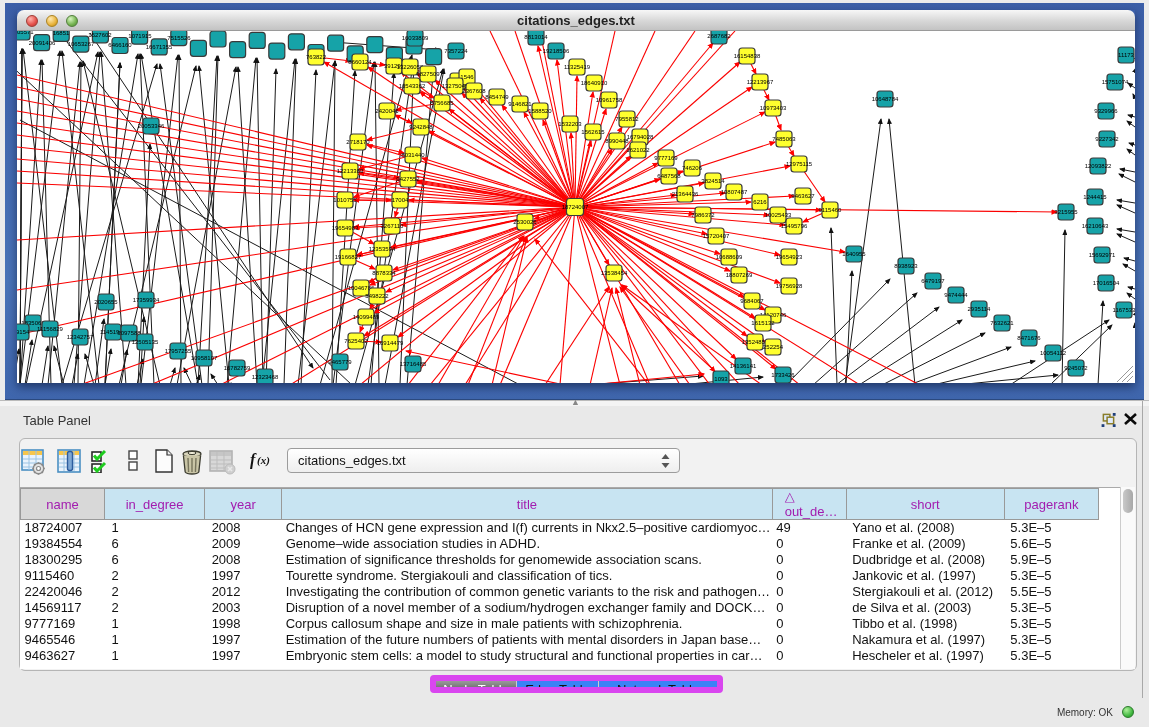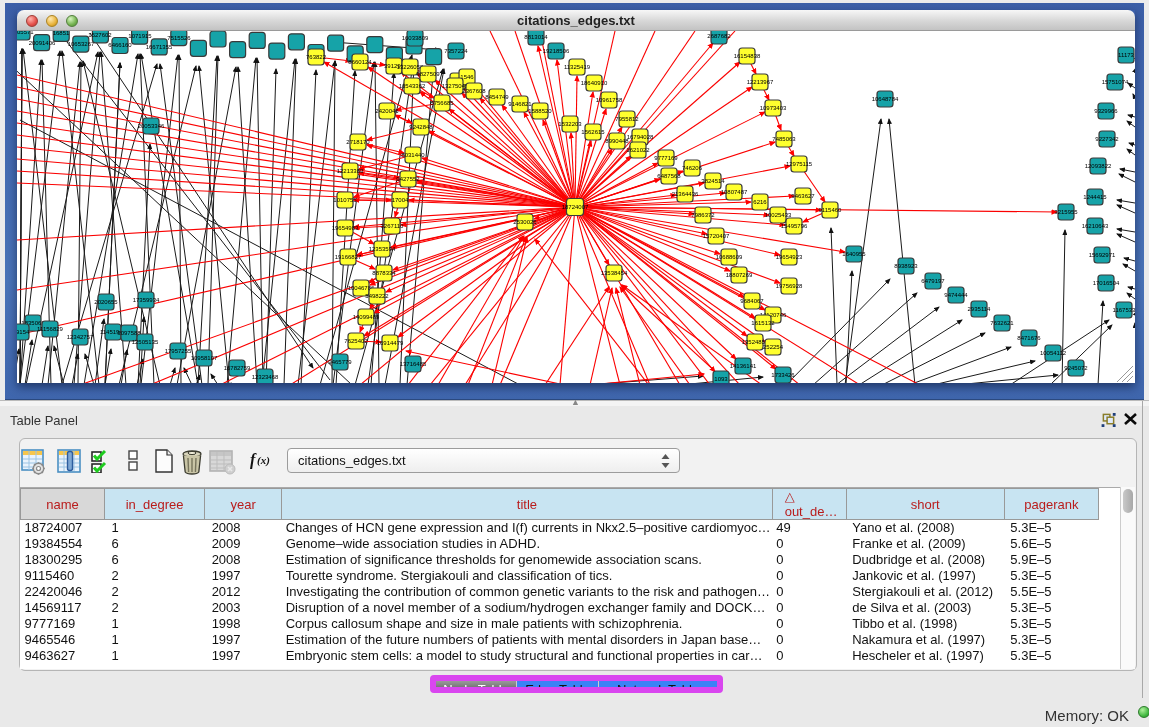--- a/index.html
+++ b/index.html
@@ -10,46 +10,46 @@
   background:linear-gradient(#f7f7f7,#d7d7d7 55%,#c3c3c3);
   border-radius:7px 7px 0 0; border-bottom:1px solid #9a9a9a; }
 .tl { position:absolute; top:4.5px; width:12px; height:12px; border-radius:50%; }
 #tl1 { left:9px;  background:radial-gradient(circle at 35% 30%,#ffb3ad,#e4504a 60%,#b03a32); border:1px solid #a03b35;}
 #tl2 { left:29px; background:radial-gradient(circle at 35% 30%,#ffe9b0,#e8b33c 60%,#b8860b); border:1px solid #ab8322;}
 #tl3 { left:49px; background:radial-gradient(circle at 35% 30%,#d6f5c0,#74b350 60%,#4e8a33); border:1px solid #527e3c;}
 #wtitle { position:absolute; top:3px; left:0; width:100%; text-align:center; font-size:13px; font-weight:bold; color:#222; }
 #canvas { position:absolute; left:0; top:21px; width:1118px; height:352px; background:#fff; overflow:hidden; }
 #tablepanel { position:absolute; left:0; top:400px; width:1149px; height:327px; background:#e9e9e9; border-top:1px solid #bbb; }
 #tphead { position:absolute; left:0; top:4px; width:100%; height:28px; }
-#tphead .t { position:absolute; left:10px; top:8px; font-size:13px; color:#333; }
+#tphead .t { position:absolute; left:23px; top:8px; font-size:13px; color:#333; }
 #floatic { position:absolute; left:1101px; top:8px; width:15px; height:14px; }
 #closeic { position:absolute; left:1124px; top:8px; }
 #container { position:absolute; left:19px; top:37px; width:1118px; height:233px; background:#f2f2f2;
   border:1px solid #b5b5b5; border-radius:6px; }
 .tbi { position:absolute; top:10px; }
 #combo { position:absolute; left:267px; top:9px; width:393px; height:25px; background:linear-gradient(#ffffff,#eeeeee);
   border:1px solid #9c9c9c; border-radius:4px; font-size:13px; color:#111; line-height:23px; padding-left:10px; }
 #combo svg { position:absolute; right:8px; top:4px; }
 #tablewrap { position:absolute; left:0px; top:48px; width:1100px; height:182px; background:#fff; overflow:hidden;
   border-top:1px solid #aaa; }
 table { border-collapse:collapse; table-layout:fixed; width:1079px; font-size:13px; }
-th { height:21px; background:#c8e4f2; border:1px solid #999; font-weight:normal; color:#b91c1c; font-size:13px; }
+th { height:21px; background:#c8e4f2; border:1px solid #999; font-weight:normal; color:#a21caf; font-size:13px; }
 th.c1 { background:#d8d8d8; }
 td { height:16px; padding:0 2px 0 4px; color:#111; white-space:nowrap; overflow:hidden; }
 .c1 { width:84px; } .c2 { width:100px; } .c3 { width:77px; } .c4 { width:490px; }
 .c5 { width:74px; } .c6 { width:158px; } .c7 { width:94px; }
 td.c2,td.c3 { padding-left:7px; } td.c6 { padding-left:6px; } th.c6 { text-align:center;margin-left:43px; } td.c7 { padding-left:6px; } th.c5 { padding-left:12px; }
 #vscroll { position:absolute; left:1100px; top:48px; width:15px; height:182px; background:#fafafa; border-left:1px solid #ccc; }
 #vthumb { position:absolute; left:2px; top:2px; width:10px; height:24px; background:linear-gradient(90deg,#c9c9c9,#a8a8a8); border-radius:5px; }
 #tabs { position:absolute; left:430px; top:274px; width:293px; height:18px; border:6px solid #d946ef; border-radius:4px;
   background:#3b82f6; font-size:13px; display:flex; overflow:hidden; }
 #tabs div { text-align:center; line-height:17px; color:#111; }
 #tabs .sel { background:linear-gradient(#9a9a9a,#787878); color:#fff; }
 #tab1 { width:89px; } #tab2 { width:91px; border-left:1px solid #ccc; } #tab3 { width:132px; border-left:1px solid #ccc; }
-#statusr { position:absolute; right:20px; top:306px; font-size:15px; color:#333; }
+#statusr { position:absolute; right:36px; top:306px; font-size:10px; color:#333; }
 #memdot { position:absolute; right:-21px; top:-1px; width:12px; height:12px; border-radius:50%;
   background:radial-gradient(circle at 35% 30%,#aef09a,#3db53d 65%,#2a8f2a); border:1px solid #2a7a2a; }
 #splitnotch { position:absolute; left:571px; top:399px; width:10px; height:7px; color:#888; font-size:9px; line-height:7px; z-index:5; }
 </style></head>
 <body>
 <div id="desktop">
   <div id="win">
     <div id="titlebar">
       <div class="tl" id="tl1"></div>
         <div class="tl" id="tl2"></div>

